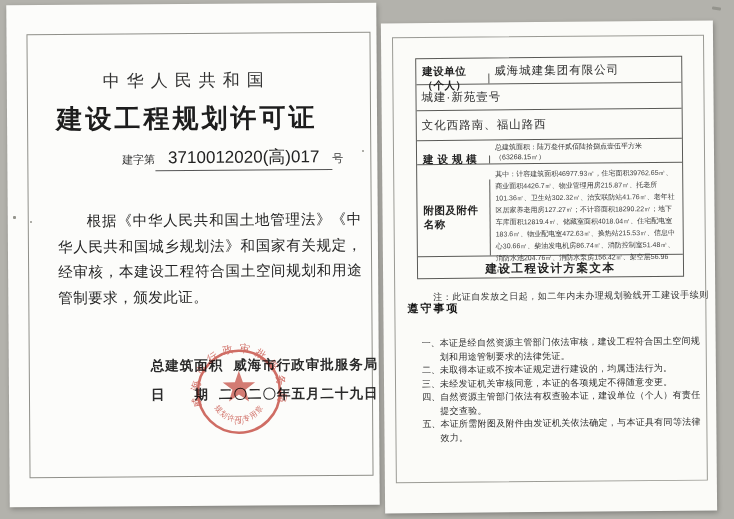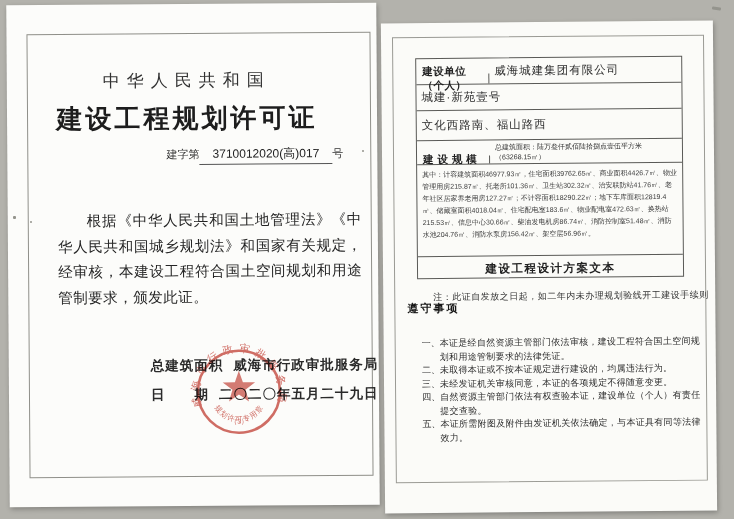--- a/index.html
+++ b/index.html
@@ -11,21 +11,21 @@
   .page-left{left:8px;top:4px;width:370px;height:502px;transform:rotate(-0.4deg);}
   .page-right{left:383px;top:22px;width:332px;height:490px;background:#fbfbf8;transform:rotate(-0.5deg);}
 
   .lframe{position:absolute;left:20px;top:29px;right:6px;bottom:29px;border:1px solid #8f8f89;}
   .rframe{position:absolute;left:11px;top:14px;right:9px;bottom:30px;border:1px solid #9a9a94;}
 
   .lp-content{position:absolute;left:20px;right:30px;top:0;color:#2b2b2b;}
   .lp-country{position:absolute;left:0;right:0;top:65px;text-align:center;font-size:17px;letter-spacing:7px;color:#323232;}
   .lp-title{position:absolute;left:0;right:0;top:97px;text-align:center;font-size:26px;font-weight:700;letter-spacing:3px;color:#1d1d1d;}
   .lp-docno{position:absolute;right:4px;top:142px;font-size:11px;color:#333;}
-  .lp-docno .num{display:inline-block;border-bottom:1px solid #555;padding:0 13px 1px 13px;font-size:12px;color:#222;}
+  .lp-docno .num{display:inline-block;border-bottom:1px solid #555;padding:0 13px 1px 13px;font-size:17px;color:#222;}
   .lp-body{position:absolute;left:30px;top:204px;width:304px;font-size:14.5px;line-height:25.5px;letter-spacing:0.5px;text-indent:2em;color:#252525;text-align:justify;}
   .lp-row{position:absolute;left:122px;display:flex;gap:10px;font-size:13.5px;font-weight:600;letter-spacing:1px;color:#2a2a2a;white-space:pre;}
   .lp-issuer{top:353px;}
   .lp-date{top:382px;}
 
   .stamp{position:absolute;left:174px;top:332px;width:112px;height:112px;opacity:.8;mix-blend-mode:multiply;}
 
   .rtable{position:absolute;left:34px;top:35px;width:267px;border:1px solid #5a5a57;color:#2c2c2c;}
   .trow{display:flex;border-bottom:1px solid #5a5a57;}
   .trow:last-of-type{border-bottom:none;}
@@ -104,20 +104,21 @@
         <div class="tvalue">城建·新苑壹号</div>
       </div>
       <div class="trow r3">
         <div class="tvalue">文化西路南、福山路西</div>
       </div>
       <div class="trow r4">
         <div class="tlabel">建 设 规 模</div>
         <div class="tvalue">总建筑面积：陆万叁仟贰佰陆拾捌点壹伍平方米（63268.15㎡）</div>
       </div>
       <div class="trow r5">
+        <div class="tlabel">附图及附件名称</div>
         <div class="tvalue">其中：计容建筑面积46977.93㎡，住宅面积39762.65㎡、商业面积4426.7㎡、物业管理用房215.87㎡、托老所101.36㎡、卫生站302.32㎡、治安联防站41.76㎡、老年社区居家养老用房127.27㎡；不计容面积18290.22㎡；地下车库面积12819.4㎡、储藏室面积4018.04㎡、住宅配电室183.6㎡、物业配电室472.63㎡、换热站215.53㎡、信息中心30.66㎡、柴油发电机房86.74㎡、消防控制室51.48㎡、消防水池204.76㎡、消防水泵房156.42㎡、架空层56.96㎡。</div>
       </div>
       <div class="tcaption">建设工程设计方案文本</div>
     </div>
 
     <div class="rnote">注：此证自发放之日起，如二年内未办理规划验线开工建设手续则</div>
     <div class="rrules-title">遵守事项</div>
 
     <div class="rrules">
       <div class="rule">

